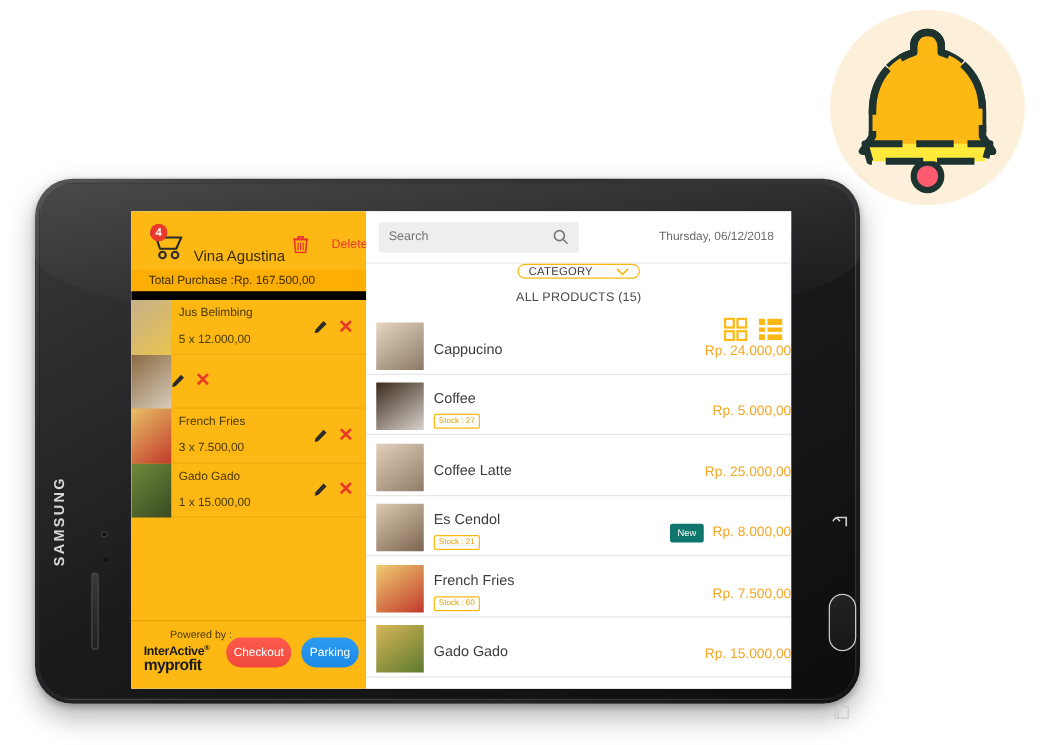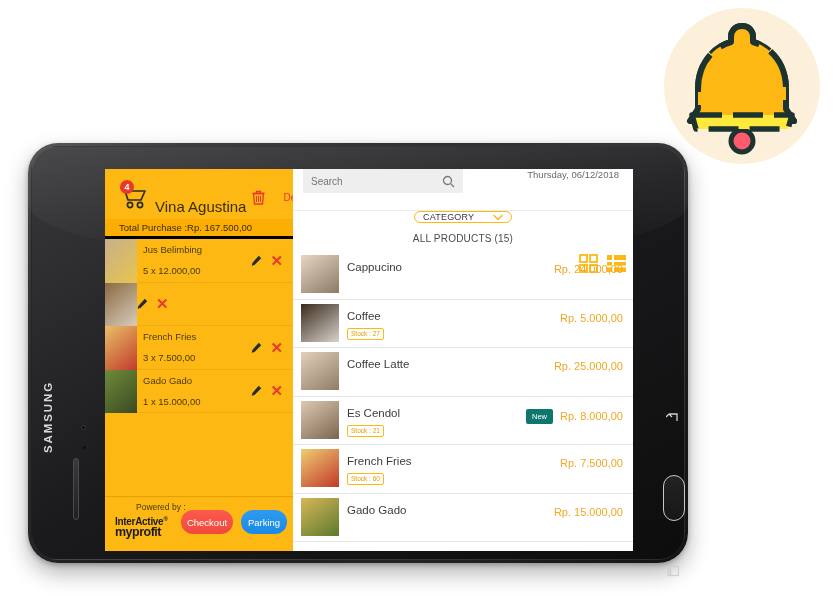--- a/index.html
+++ b/index.html
@@ -109,33 +109,33 @@
   #cart-icon-wrap { position: relative; width: 30px; height: 26px; flex: none; }
   #cart-badge {
     position: absolute; left: 1px; top: -4px;
     width: 14px; height: 14px; border-radius: 50%;
     background: #e8392b; color: #fff;
     font-size: 9px; line-height: 14px; text-align: center;
     font-weight: bold;
     z-index: 2;
   }
   #cashier-name {
-    font-size: 15px; color: #3a2c05; flex: 1;
+    font-size: 12px; color: #3a2c05; flex: 1;
     white-space: nowrap;
     margin-top: 19px;
   }
   #delete-group {
     display: flex; align-items: center; gap: 18px; cursor: pointer;
   }
   #delete-label { font-size: 10px; color: #e8392b; }
   #total-purchase {
     font-size: 9.5px; color: #3a2c05;
     background: #fcae05;
     padding: 3px 0 3px 14px;
-    border-bottom: 3px solid #000000;
+    border-bottom: 7px solid #000000;
   }
   #cart-items { flex: 1; overflow: hidden; }
   .cart-item {
     display: flex; align-items: stretch;
     height: 43.5px;
     border-bottom: 1px solid #f0ab10;
     position: relative;
   }
   .ci-thumb { width: 32px; height: 43.5px; flex: none; background-size: cover; }
   .ci-text { flex: 1; padding: 4px 0 0 6px; }
@@ -170,21 +170,21 @@
     background: linear-gradient(180deg,#2e9bf0,#1b8ae6); }
 
   
   #products-panel {
     position: absolute; left: 188px; top: 0;
     width: 340px; height: 382px;
     background: #fff;
     display: flex; flex-direction: column;
   }
   #top-bar {
-    height: 42px; display: flex; align-items: flex-start;
+    height: 42px; display: flex; align-items: center;
     padding: 0 10px; gap: 10px;
     border-bottom: 1px solid #ececec;
   }
   #search-box {
     width: 160px; height: 24px;
     background: #eeeeee; border: none;
     display: flex; align-items: center;
     padding: 0 8px; position: relative;
   }
   #search-input {
@@ -206,23 +206,23 @@
     display: flex; align-items: center; justify-content: space-between;
     padding: 0 8px; cursor: pointer;
   }
   #category-label { font-size: 9px; color: #3a3a3a; letter-spacing: 0.2px; }
   #all-products-label { font-size: 10px; color: #4a4a4a; letter-spacing: 0.2px; }
   #view-toggle { margin-left: auto; display: flex; gap: 9px; align-items: center; }
   .view-icon { cursor: pointer; }
 
   #product-list { flex: 1; overflow: hidden; }
   .product-row {
-    display: flex; align-items: flex-start;
+    display: flex; align-items: center;
     height: 48.5px; border-bottom: 1px solid #e6e6e6;
-    padding-right: 10px; position: relative; cursor: pointer;
+    position: relative; cursor: pointer;
   }
   .pr-thumb { width: 38px; height: 38px; margin: 4px 8px 0 8px; flex: none; background-size: cover; }
   .pr-mid { flex: 1; padding-top: 10px; }
   .pr-name { font-size: 11.5px; color: #3c3c3c; }
   .pr-stock {
     display: inline-block; margin-top: 4px;
     border: 1px solid #fdb813; border-radius: 2px;
     color: #e0a000; font-size: 6.5px;
     padding: 1px 3px; line-height: 8px;
   }

